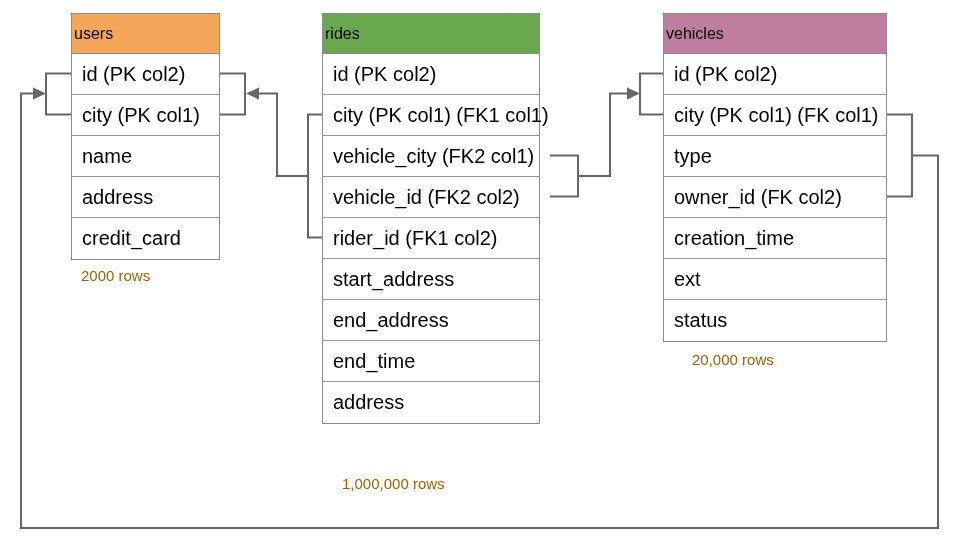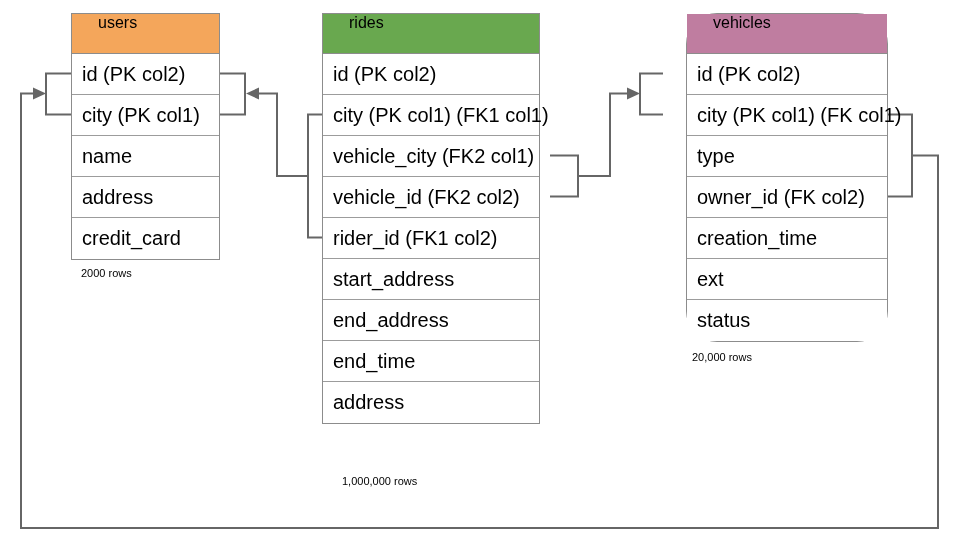--- a/index.html
+++ b/index.html
@@ -20,45 +20,45 @@
     position: absolute;
     z-index: 2;
     background: #ffffff;
     border: 1px solid #8c8c8c;
     box-sizing: border-box;
   }
   .db-table .thead {
     height: 40px;
     box-sizing: border-box;
     border-bottom: 1px solid #8c8c8c;
-    display: flex; align-items: flex-start;
-    padding-left: 26px;
+    display: flex; align-items: center;
+    padding-left: 2px;
     font-size: 16px;
   }
   .db-table .trow {
     height: 41px;
     box-sizing: border-box;
     border-bottom: 1px solid #9c9c9c;
     display: flex; align-items: center;
     padding-left: 10px;
     font-size: 20px;
     background: #ffffff;
     white-space: nowrap;
   }
   .db-table .trow:last-child { border-bottom: none; }
   .row-count {
     position: absolute;
     z-index: 2;
-    font-size: 11px;
-    color: #000000;
+    font-size: 15px;
+    color: #a16207;
     white-space: nowrap;
   }
   #table-users    { left: 71px;  top: 13px; width: 149px; }
   #table-rides    { left: 322px; top: 13px; width: 218px; }
-  #table-vehicles { left: 686px; top: 13px; width: 202px; border-radius: 31px; }
+  #table-vehicles { left: 663px; top: 13px; width: 224px; }
   #rowcount-users    { left: 81px;  top: 267px; }
   #rowcount-rides    { left: 342px; top: 475px; }
   #rowcount-vehicles { left: 692px; top: 351px; }
 </style>
 </head>
 <body>
 
 <svg id="connector-layer" viewBox="0 0 960 540" xmlns="http://www.w3.org/2000/svg">
   <g stroke="#666666" stroke-width="2" fill="none">
 

